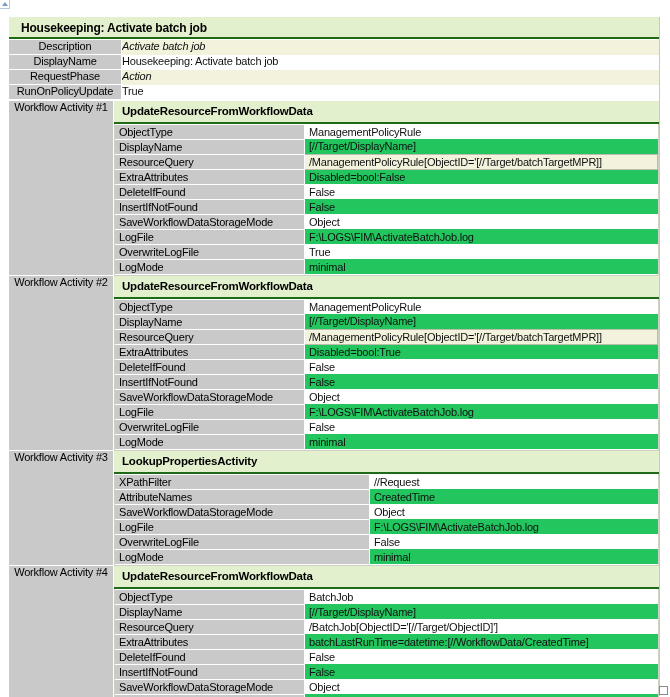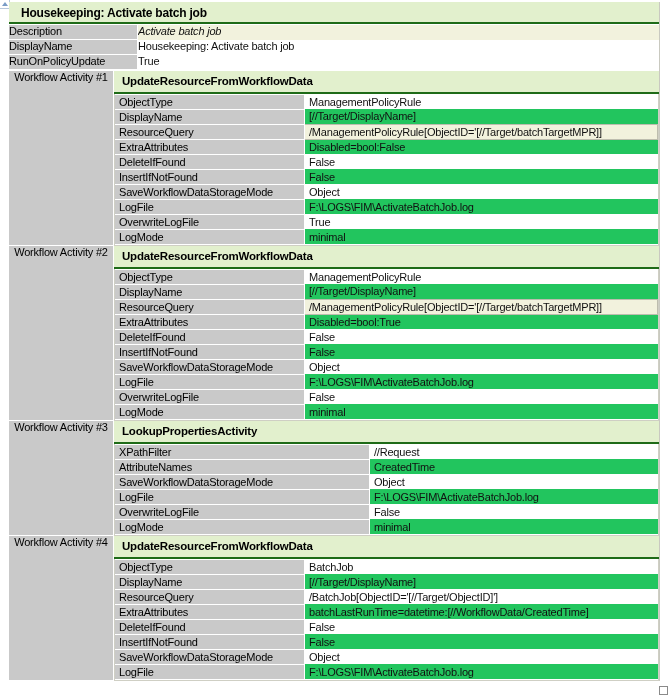--- a/index.html
+++ b/index.html
@@ -21,21 +21,21 @@
     content:"";position:absolute;left:2px;top:2px;width:0;height:0;
     border-left:3px solid transparent;border-right:3px solid transparent;
     border-bottom:4px solid #7a9cc6;
   }
   #resize-grip{
     position:absolute;right:2px;bottom:2px;width:9px;height:9px;
     border:1px solid #8a8a8a;background:#ffffff;box-sizing:border-box;
   }
 
   #doc{
-    position:absolute;left:9px;top:2px;width:651px;height:679px;
+    position:absolute;left:9px;top:17px;width:651px;height:679px;
     box-sizing:border-box;
     background:#ffffff;
     border:1px solid #c9c9c0;
     border-top:none;border-left:none;
   }
 
   
   .title-bar{
     height:22px;line-height:22px;
     background:#e2f0cd;
@@ -69,23 +69,23 @@
   td.val.alt{ background:#22c55e; }
   td.val.boxed{
     border:1px solid #bdbdae;
     background:#f2f2dd;
   }
 
   
   .outer{border-collapse:collapse;width:100%;table-layout:fixed;}
   .outer > tbody > tr > td{vertical-align:top;padding:0;}
   td.outer-lbl{
-    width:128px;
+    width:112px;
     background:#c9c9c9;
-    text-align:left;
+    text-align:center;
     border:1px solid #ffffff;
     border-left:none;
     font-size:11px;
     height:14px;
     letter-spacing:-0.2px;
     overflow:hidden;white-space:nowrap;
     color:#000;
   }
   td.outer-val{
     background:#ffffff;
@@ -143,20 +143,24 @@
     <tbody id="props-body">
         <tr>
           <td class="outer-lbl">Description</td>
           <td class="outer-val alt">Activate batch job</td>
         </tr>
         <tr>
           <td class="outer-lbl">DisplayName</td>
           <td class="outer-val">Housekeeping: Activate batch job</td>
         </tr>
         <tr>
+          <td class="outer-lbl">RequestPhase</td>
+          <td class="outer-val alt">Action</td>
+        </tr>
+        <tr>
           <td class="outer-lbl">RunOnPolicyUpdate</td>
           <td class="outer-val">True</td>
         </tr>
       </tbody>
   </table>
 
   <table class="outer">
     <tbody id="activities-body">
         <tr>
           <td class="act-left">Workflow Activity #1</td>

